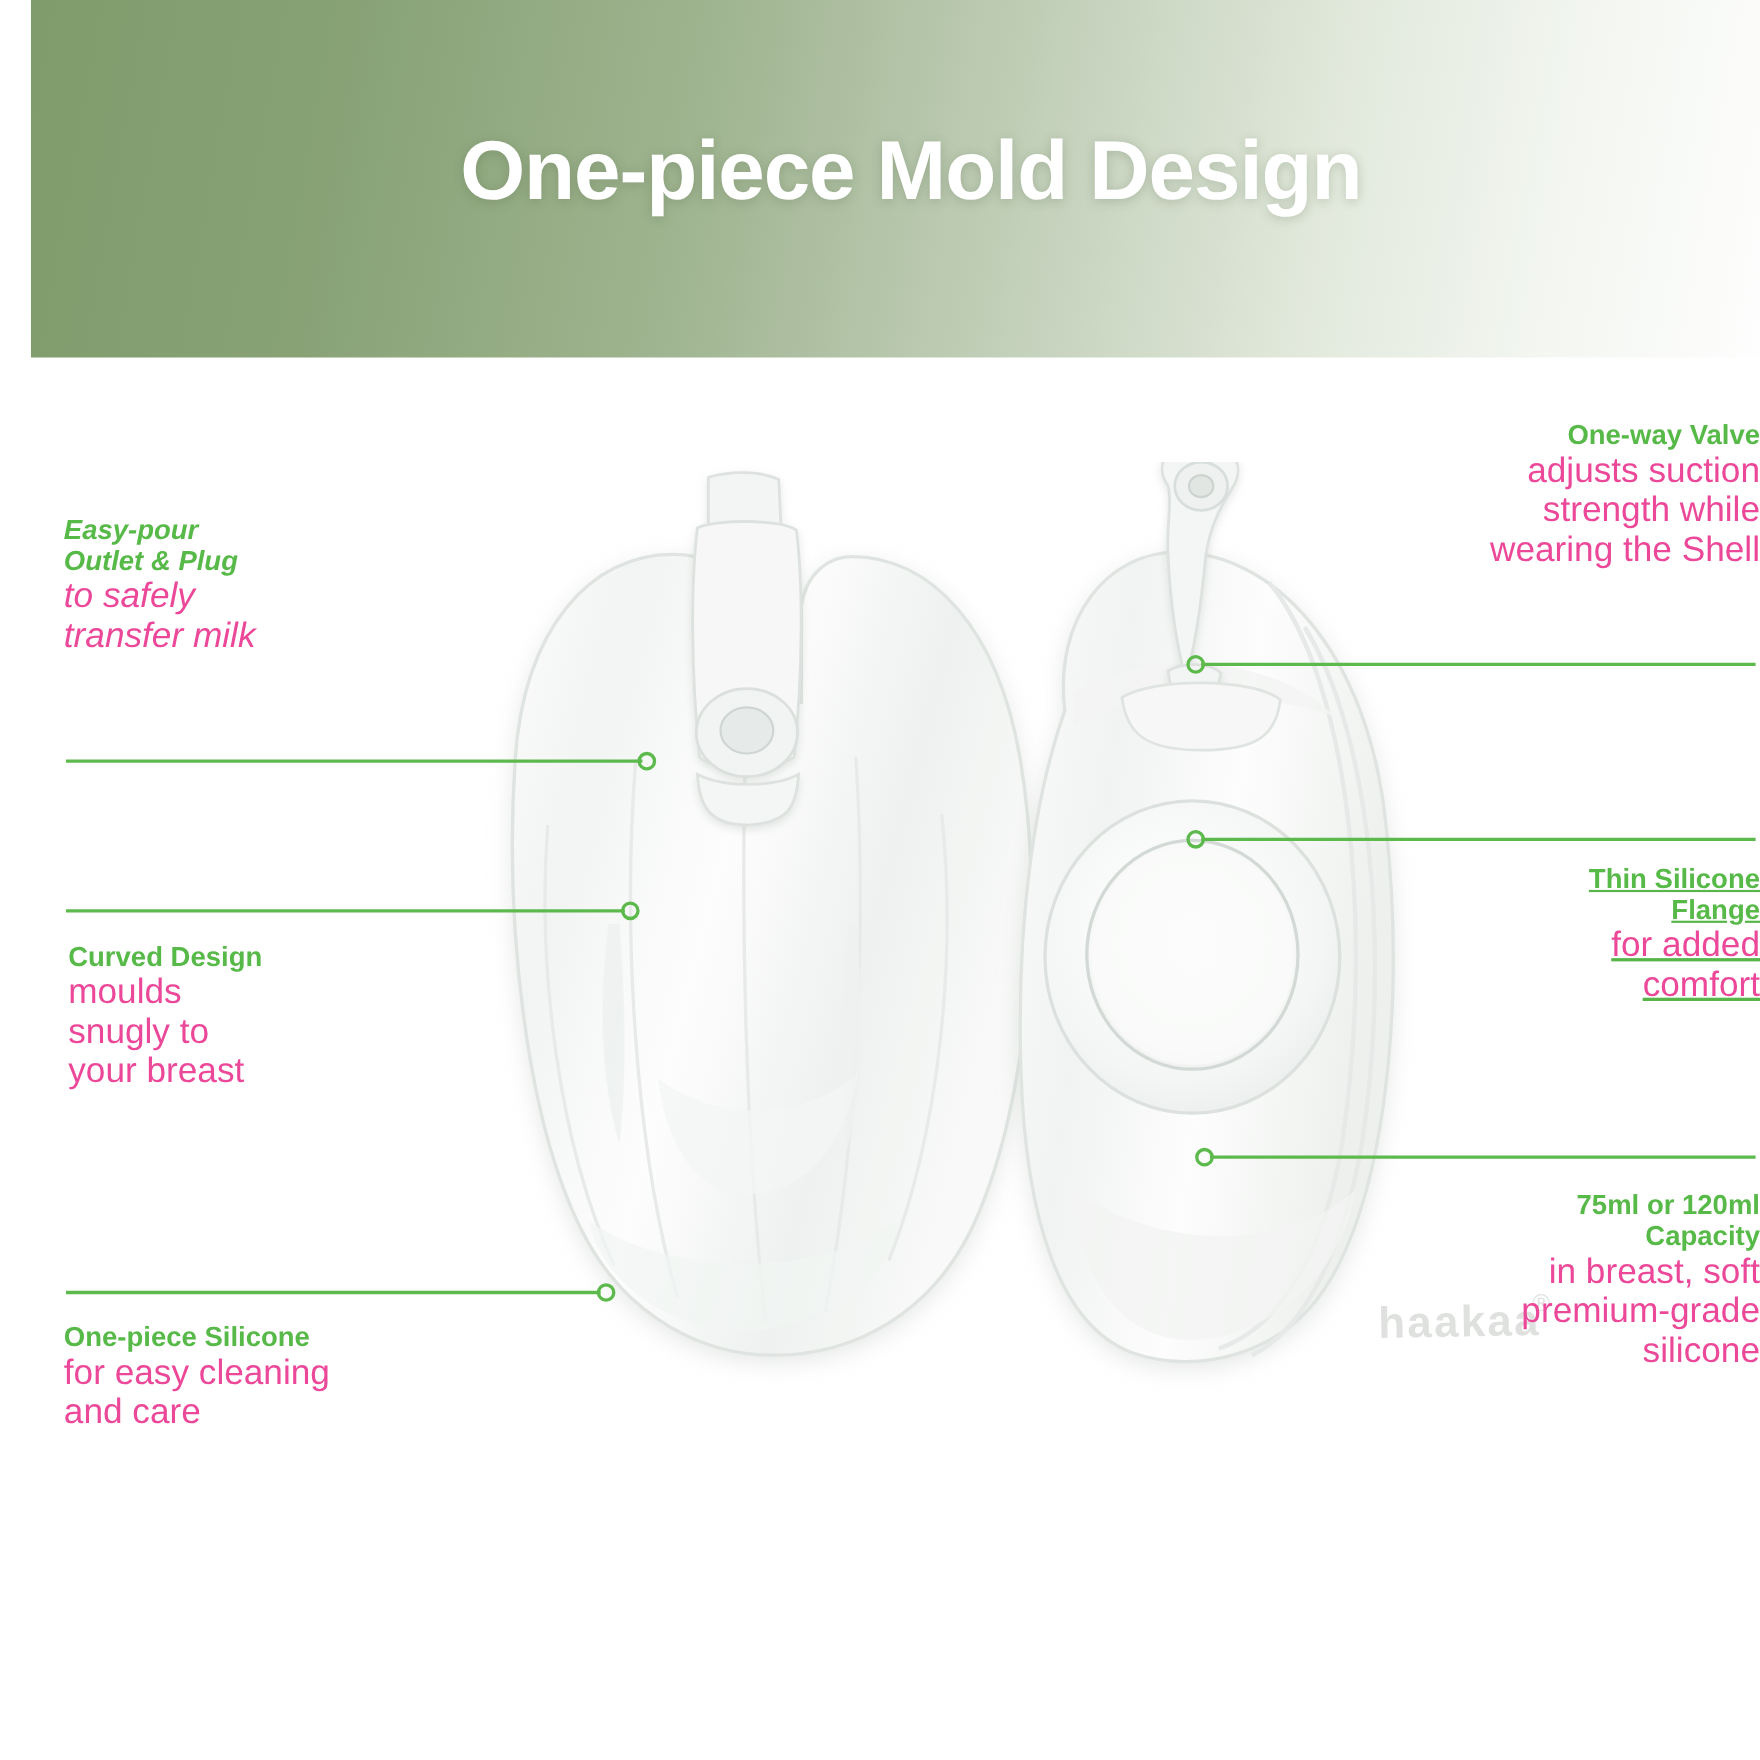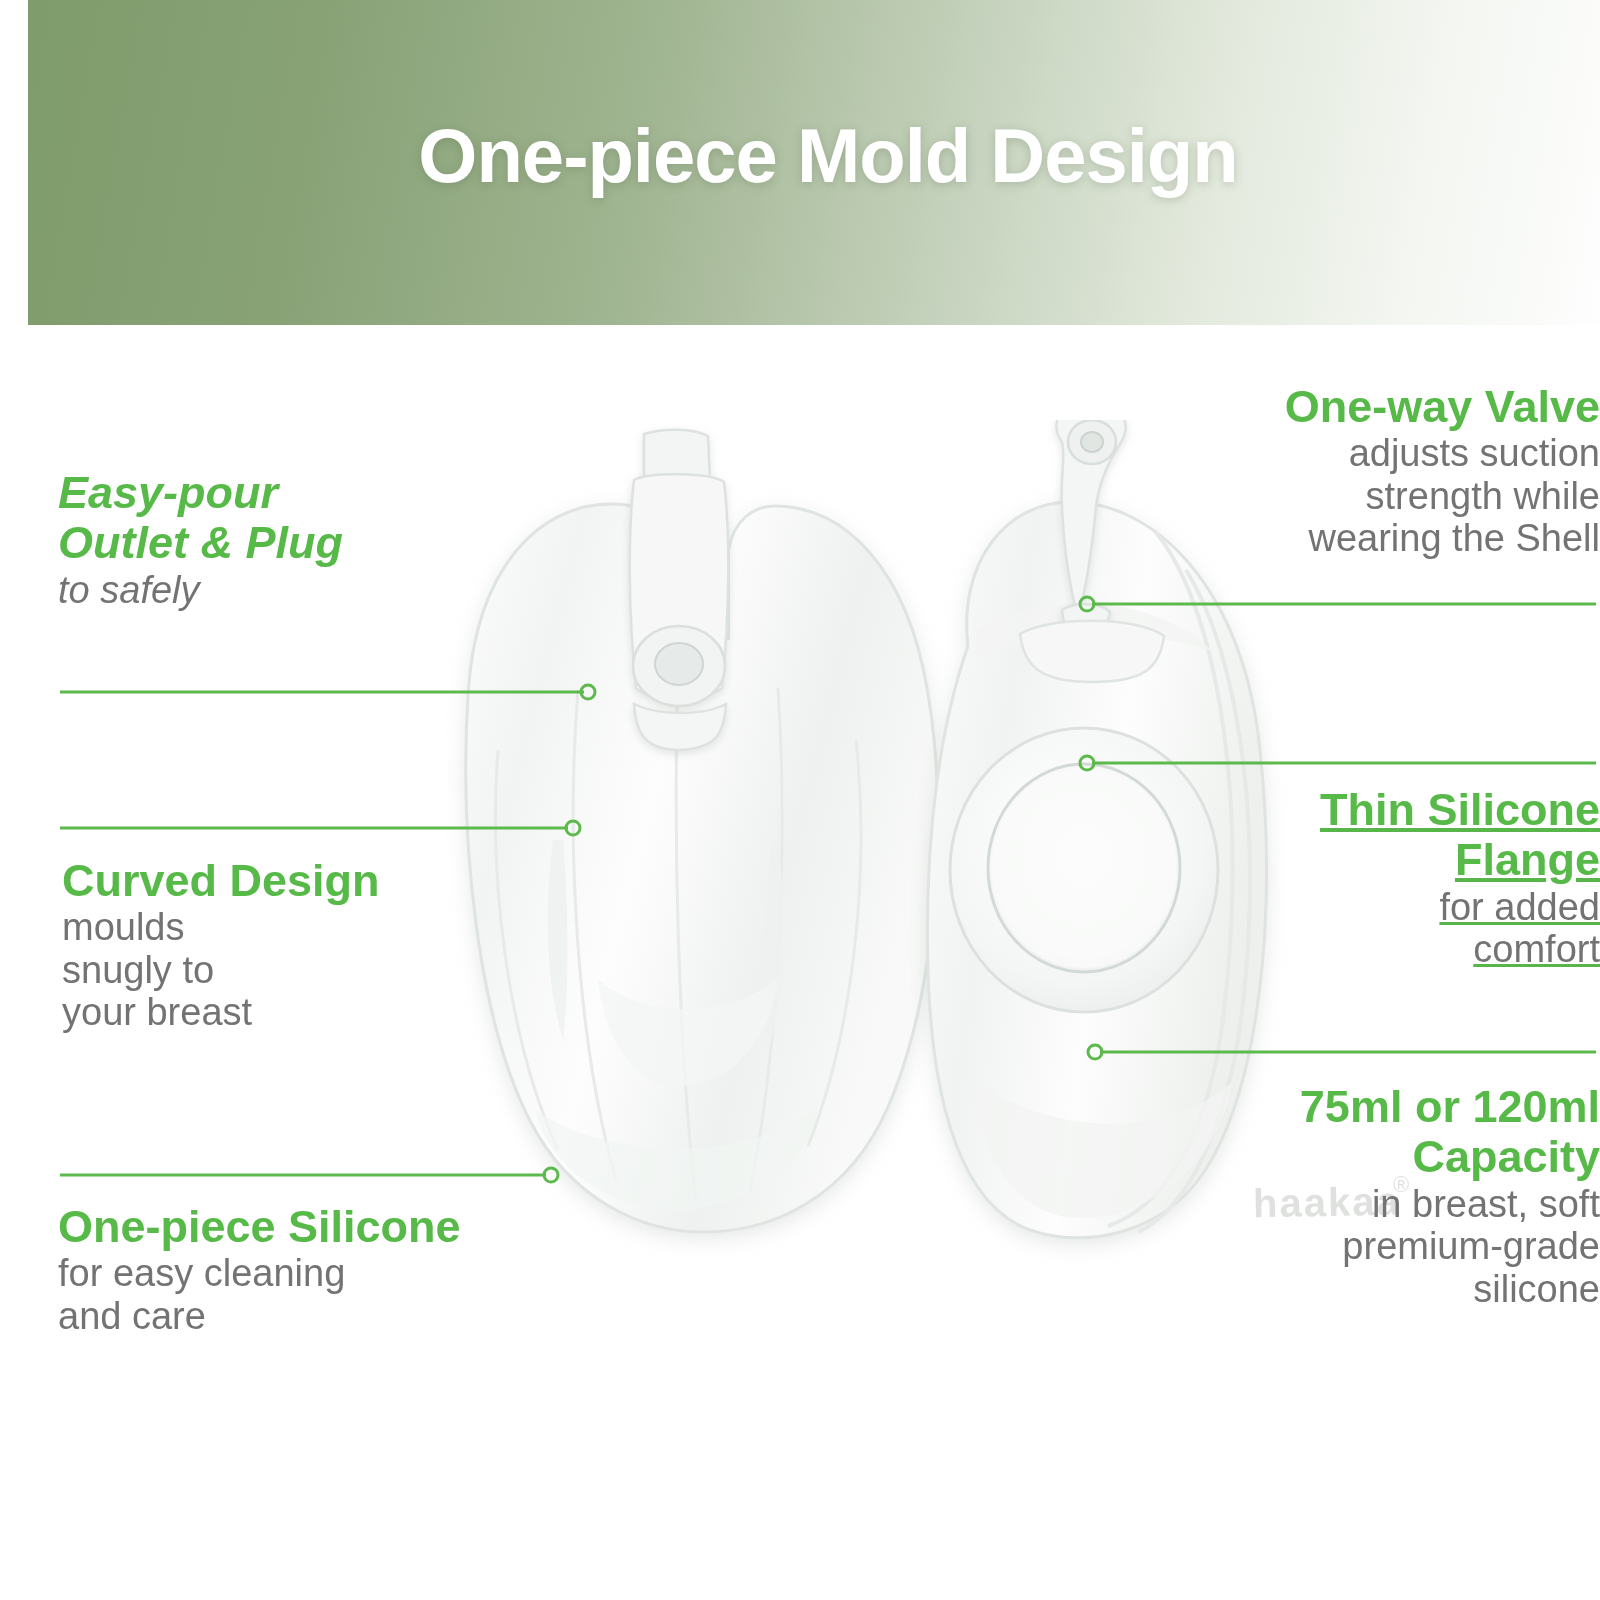--- a/index.html
+++ b/index.html
@@ -54,28 +54,28 @@
 
   
   .callout {
     position: absolute;
     color: #58b54a;
     line-height: 1.12;
   }
   .callout .hl {
     display: block;
     font-weight: bold;
-    font-size: 45px;
+    font-size: 25px;
     color: #57b948;
   }
   .callout .sub {
     display: block;
     font-weight: normal;
-    font-size: 38px;
-    color: #737373;
+    font-size: 32px;
+    color: #ec4899;
   }
   .left-align { text-align: left; }
   .right-align { text-align: right; }
 
   #callout-outlet  { left: 30px;  top: 468px;  width: 420px; font-style: italic; }
   #callout-curved  { left: 34px;  top: 856px;  width: 420px; }
   #callout-silicone{ left: 30px;  top: 1202px; width: 470px; }
 
   #callout-valve   { right: 28px; top: 382px;  width: 430px; }
   #callout-flange  { right: 28px; top: 785px;  width: 380px; text-decoration: underline; }
@@ -275,20 +275,21 @@
     <g>
       <path d="M1568 1052 L 1120 1052 L 1072 1052" stroke="#5cb94b" stroke-width="3" fill="none"></path>
       <circle cx="1067" cy="1052" r="7" fill="none" stroke="#5cb94b" stroke-width="3"></circle>
     </g>
   </svg>
 
   <div class="callout left-align" id="callout-outlet">
     <span class="hl">Easy-pour</span>
     <span class="hl">Outlet &amp; Plug</span>
     <span class="sub">to safely</span>
+    <span class="sub">transfer milk</span>
   </div>
 
   <div class="callout left-align" id="callout-curved">
     <span class="hl">Curved Design</span>
     <span class="sub">moulds</span>
     <span class="sub">snugly to</span>
     <span class="sub">your breast</span>
   </div>
 
   <div class="callout left-align" id="callout-silicone">

